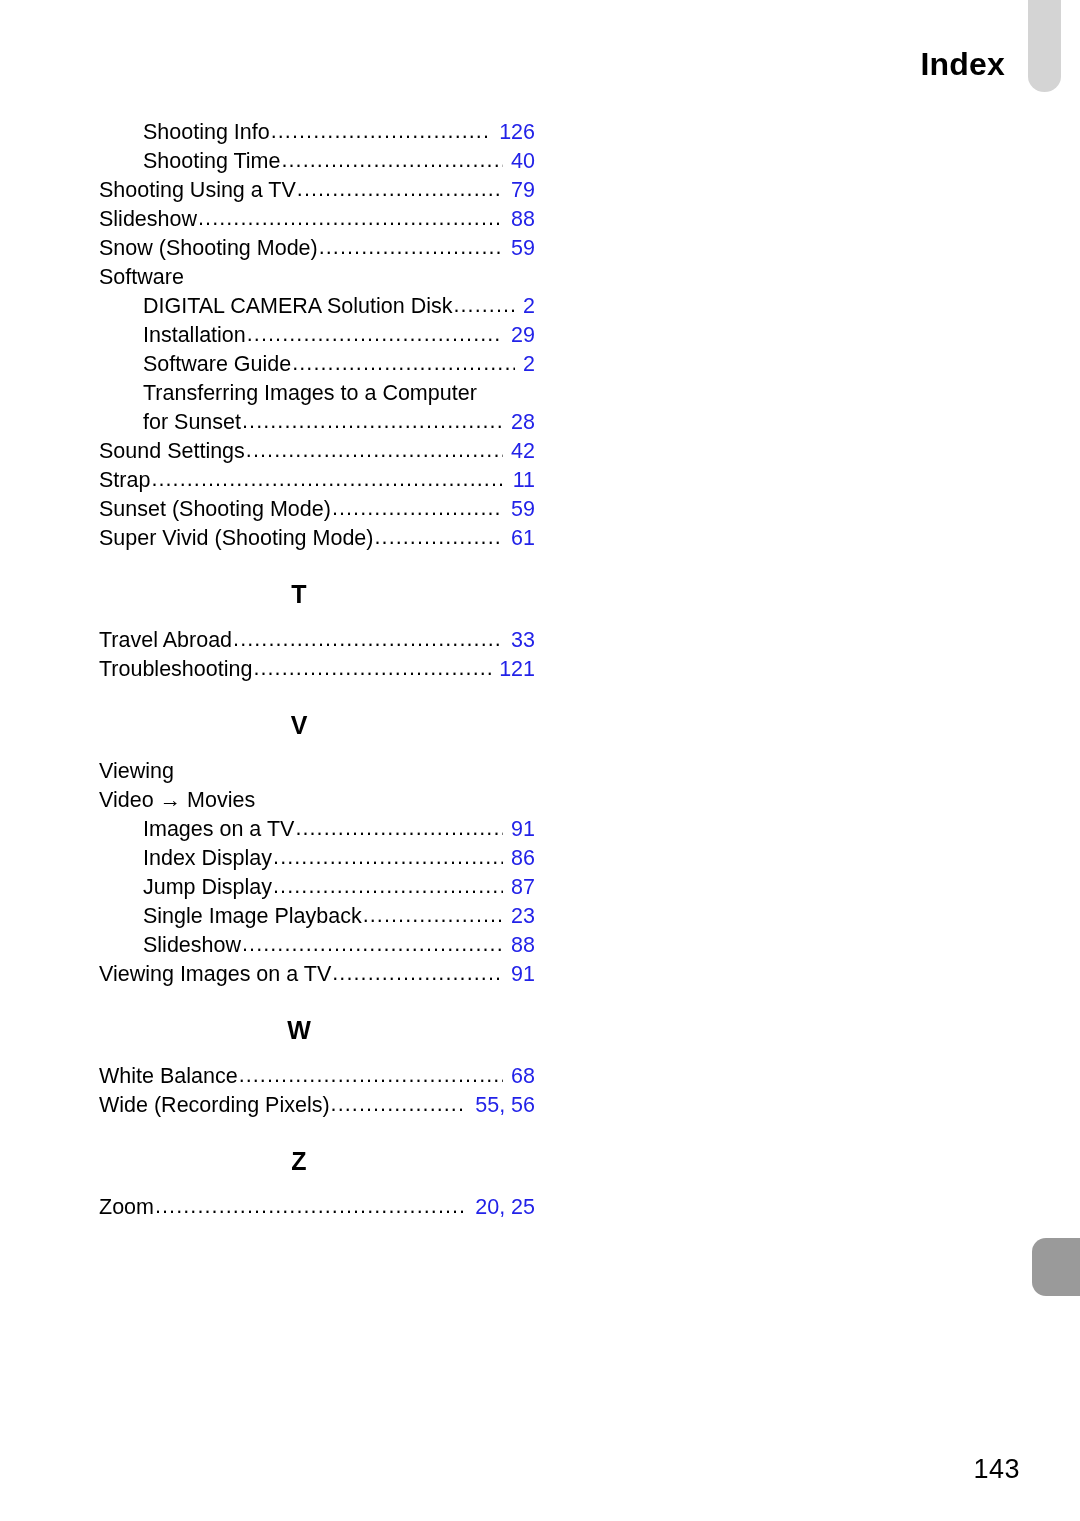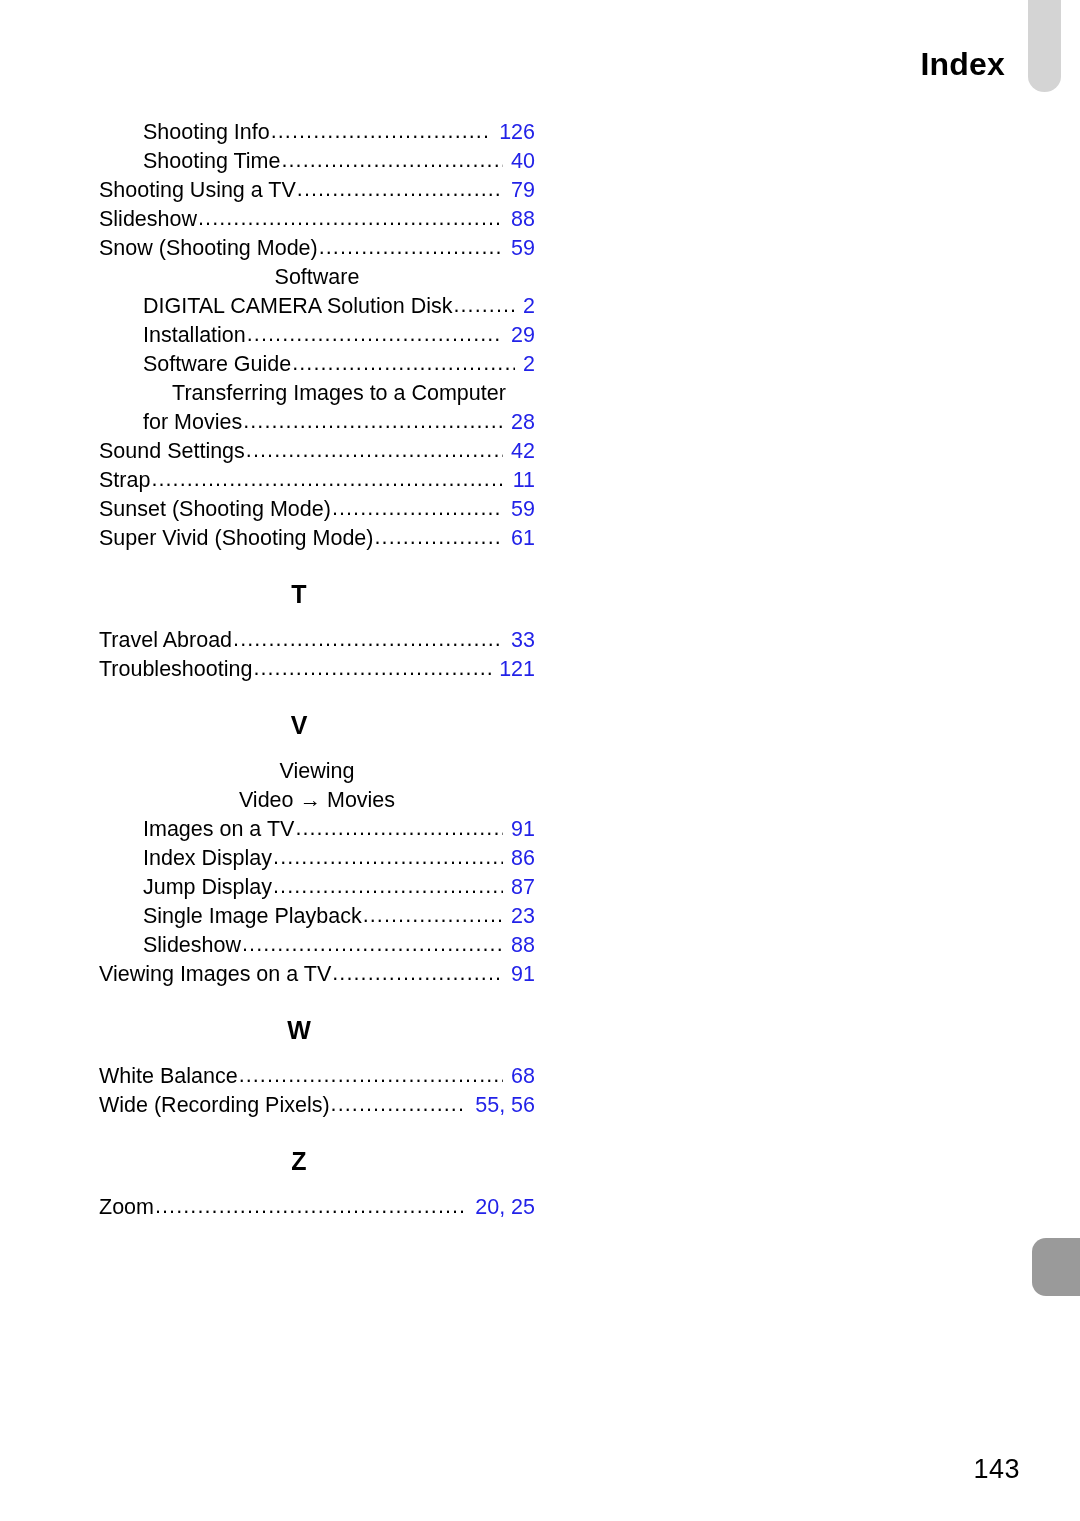--- a/index.html
+++ b/index.html
@@ -69,21 +69,20 @@
     padding-bottom: 19px;
     padding-right: 36px;
   }
 
   .entry {
     display: flex;
     align-items: baseline;
     font-size: 21.5px;
     line-height: 29px;
     white-space: nowrap;
-    justify-content: center;
   }
   .entry.indent {
     padding-left: 44px;
   }
 
   .entry-label {
     flex: 0 0 auto;
   }
   .entry-leader {
     flex: 1 1 auto;
@@ -166,21 +165,21 @@
       </div>
       <div class="entry indent">
         <span class="entry-label">Software Guide</span>
         <span class="entry-leader"></span>
         <span class="entry-page">2</span>
       </div>
       <div class="entry indent plain">
         <span class="entry-label">Transferring Images to a Computer</span>
       </div>
       <div class="entry indent">
-        <span class="entry-label">for Movies</span>
+        <span class="entry-label">for Sunset</span>
         <span class="entry-leader"></span>
         <span class="entry-page">28</span>
       </div>
       <div class="entry">
         <span class="entry-label">Sound Settings</span>
         <span class="entry-leader"></span>
         <span class="entry-page">42</span>
       </div>
       <div class="entry">
         <span class="entry-label">Strap</span>

